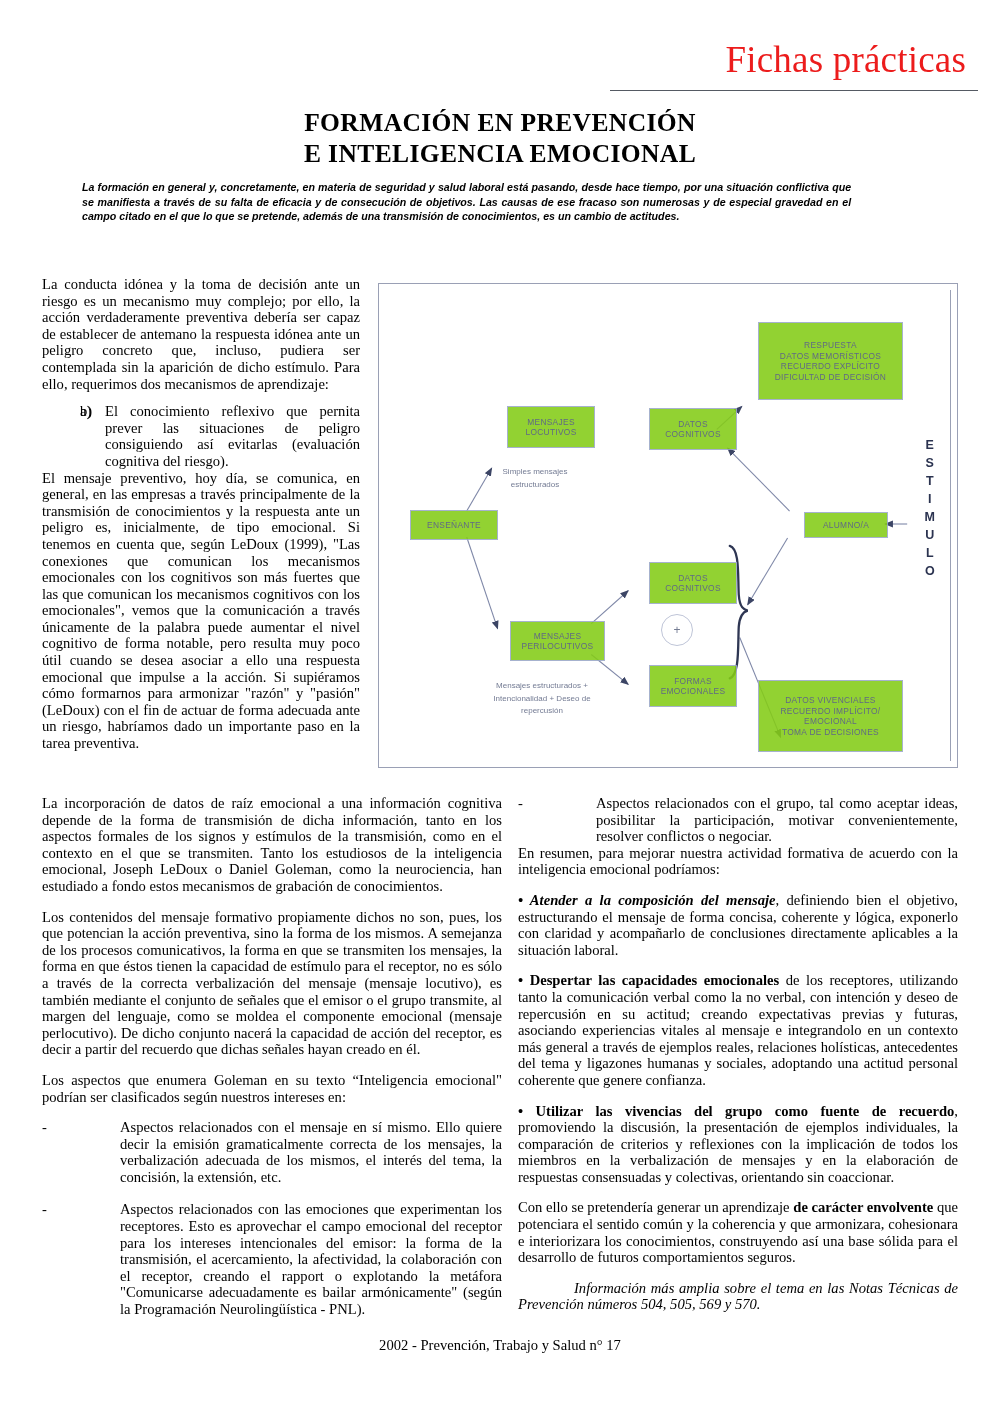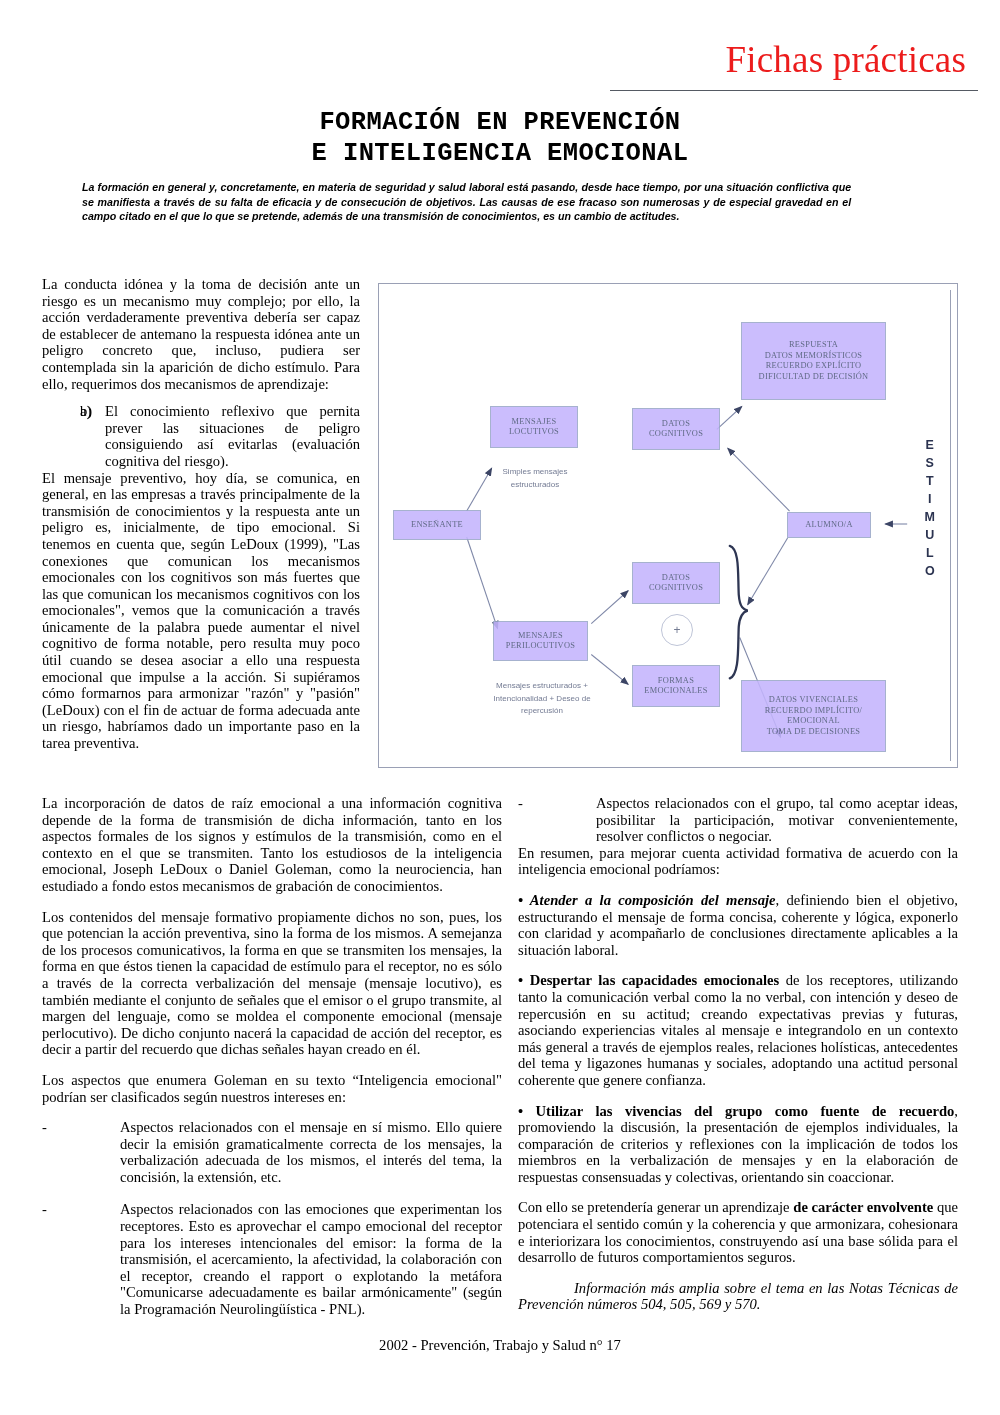--- a/index.html
+++ b/index.html
@@ -49,21 +49,21 @@
   }
 
   
   .title-block {
     position: absolute;
     left: 0; right: 0;
     top: 107px;
     text-align: center;
   }
   .doc-title {
-    font-family: Liberation Mono, monospace;
+    font-family: Liberation Serif, serif;
     font-weight: bold;
     font-size: 25.5px;
     line-height: 31px;
     letter-spacing: 0.4px;
     color: #000;
   }
 
   .abstract {
     position: absolute;
     left: 82px;
@@ -180,31 +180,32 @@
     box-sizing: border-box;
   }
   .figure-inner {
     position: absolute;
     inset: 0;
   }
   .dg-box {
     position: absolute;
     box-sizing: border-box;
     border: 1px solid #9aa8c8;
-    background: #c4b5fd;
+    background: #84cc16;
     color: #4a5575;
-    font-family: Liberation Serif, serif;
+    font-family: Liberation Sans, sans-serif;
     font-size: 8.4px;
     line-height: 10.5px;
     letter-spacing: 0.3px;
     text-align: center;
     display: flex;
     align-items: center;
     justify-content: center;
     opacity: 0.88;
+    margin-left: 17px;
   }
   .dg-box span { display: block; }
   .dg-cap {
     position: absolute;
     color: #5b6party;
     color: #5b6480;
     font-family: "Liberation Sans", "DejaVu Sans", sans-serif;
     font-size: 8px;
     line-height: 12.5px;
     text-align: center;
@@ -425,21 +426,21 @@
     </ul>
   </div>
 
   <div class="col-right">
     <ul class="dash-list" style="margin-top:0;">
       <li>
         <span class="dash">-</span>
         <span>Aspectos relacionados con el grupo, tal como aceptar ideas, posibilitar la participación, motivar convenientemente, resolver conflictos o negociar.</span>
       </li>
     </ul>
-    <p>En resumen, para mejorar cuenta actividad formativa de acuerdo con la inteligencia emocional podríamos:</p>
+    <p>En resumen, para mejorar nuestra actividad formativa de acuerdo con la inteligencia emocional podríamos:</p>
     <p class="bullet-para"><span class="lead-bi">• Atender a la composición del mensaje</span><span>, definiendo bien el objetivo, estructurando el mensaje de forma concisa, coherente y lógica, exponerlo con claridad y acompañarlo de conclusiones directamente aplicables a la situación laboral.</span></p>
     <p class="bullet-para"><span class="lead-b">• Despertar las capacidades emocionales</span><span> de los receptores, utilizando tanto la comunicación verbal como la no verbal, con intención y deseo de repercusión en su actitud; creando expectativas previas y futuras, asociando experiencias vitales al mensaje e integrandolo en un contexto más general a través de ejemplos reales, relaciones holísticas, antecedentes del tema y ligazones humanas y sociales, adoptando una actitud personal coherente que genere confianza.</span></p>
     <p class="bullet-para"><span class="lead-b">• Utilizar las vivencias del grupo como fuente de recuerdo</span><span>, promoviendo la discusión, la presentación de ejemplos individuales, la comparación de criterios y reflexiones con la implicación de todos los miembros en la verbalización de mensajes y en la elaboración de respuestas consensuadas y colectivas, orientando sin coaccionar.</span></p>
     <p><span>Con ello se pretendería generar un aprendizaje </span><span class="lead-b">de carácter envolvente</span><span> que potenciara el sentido común y la coherencia y que armonizara, cohesionara e interiorizara los conocimientos, construyendo así una base sólida para el desarrollo de futuros comportamientos seguros.</span></p>
     <p class="note-para">Información más amplia sobre el tema en las Notas Técnicas de Prevención números 504, 505, 569 y 570.</p>
   </div>
 
   <div class="footer">2002 - Prevención, Trabajo y Salud n° 17</div>
 
 </div>

